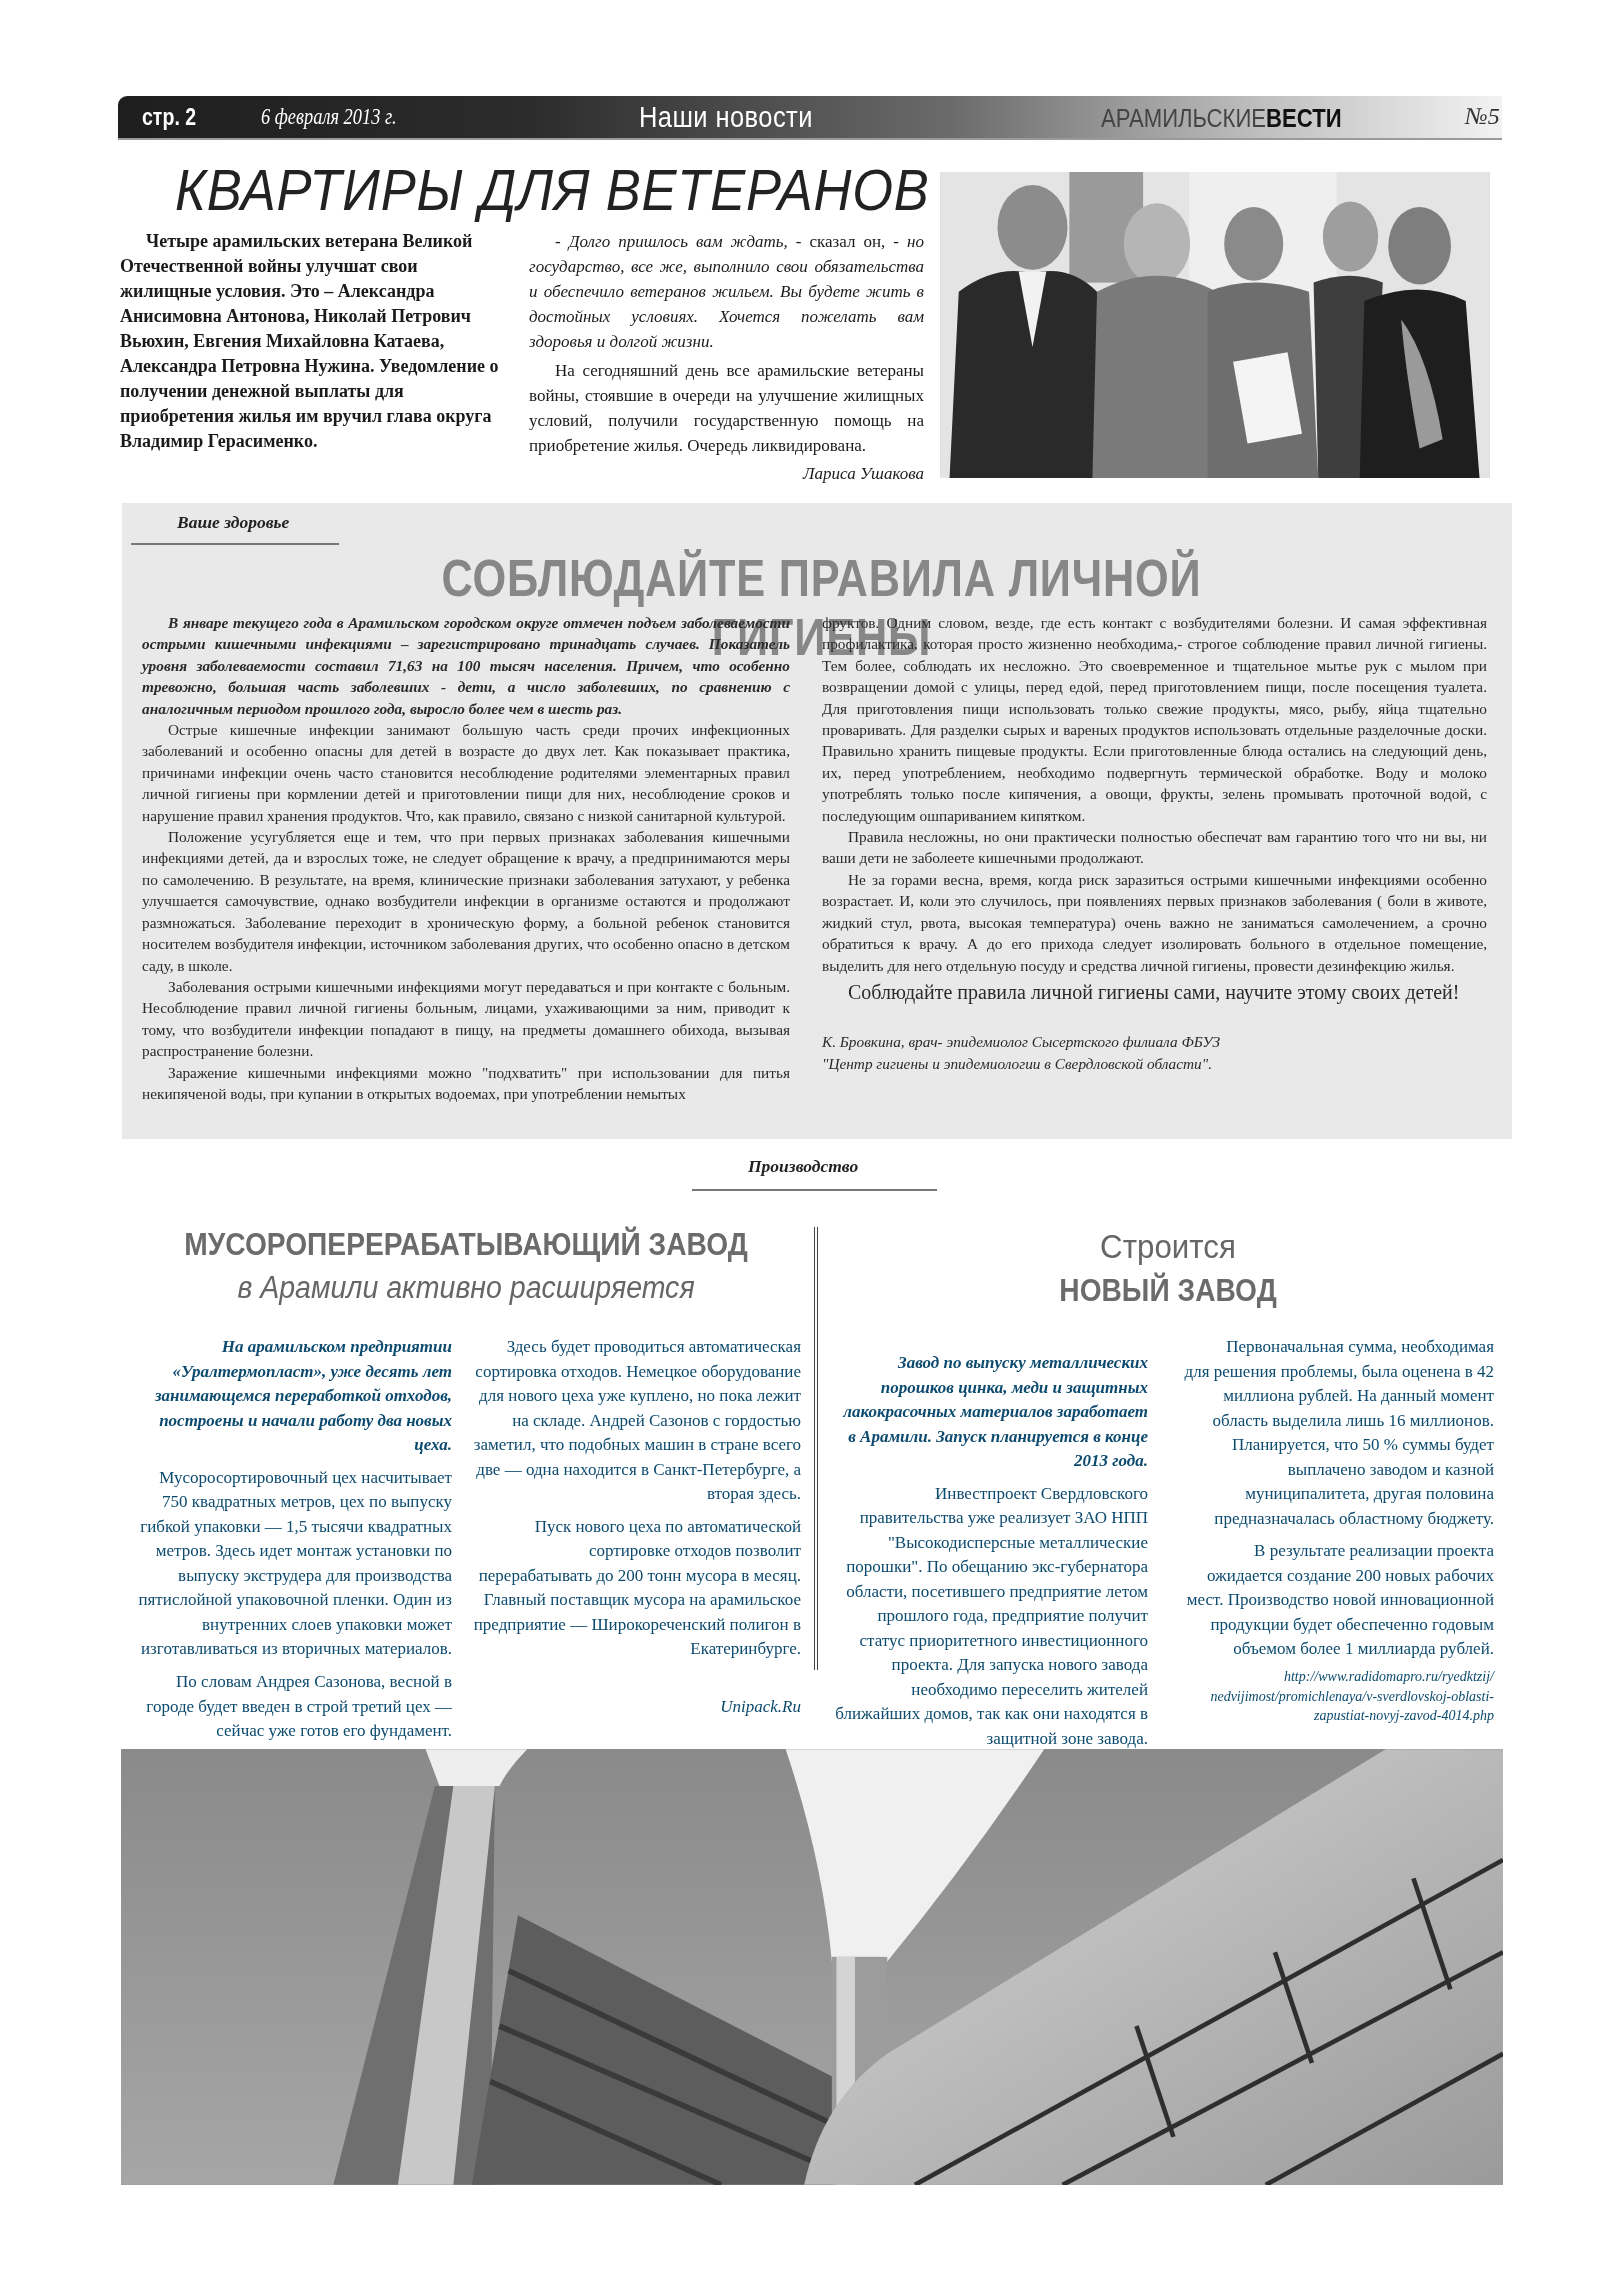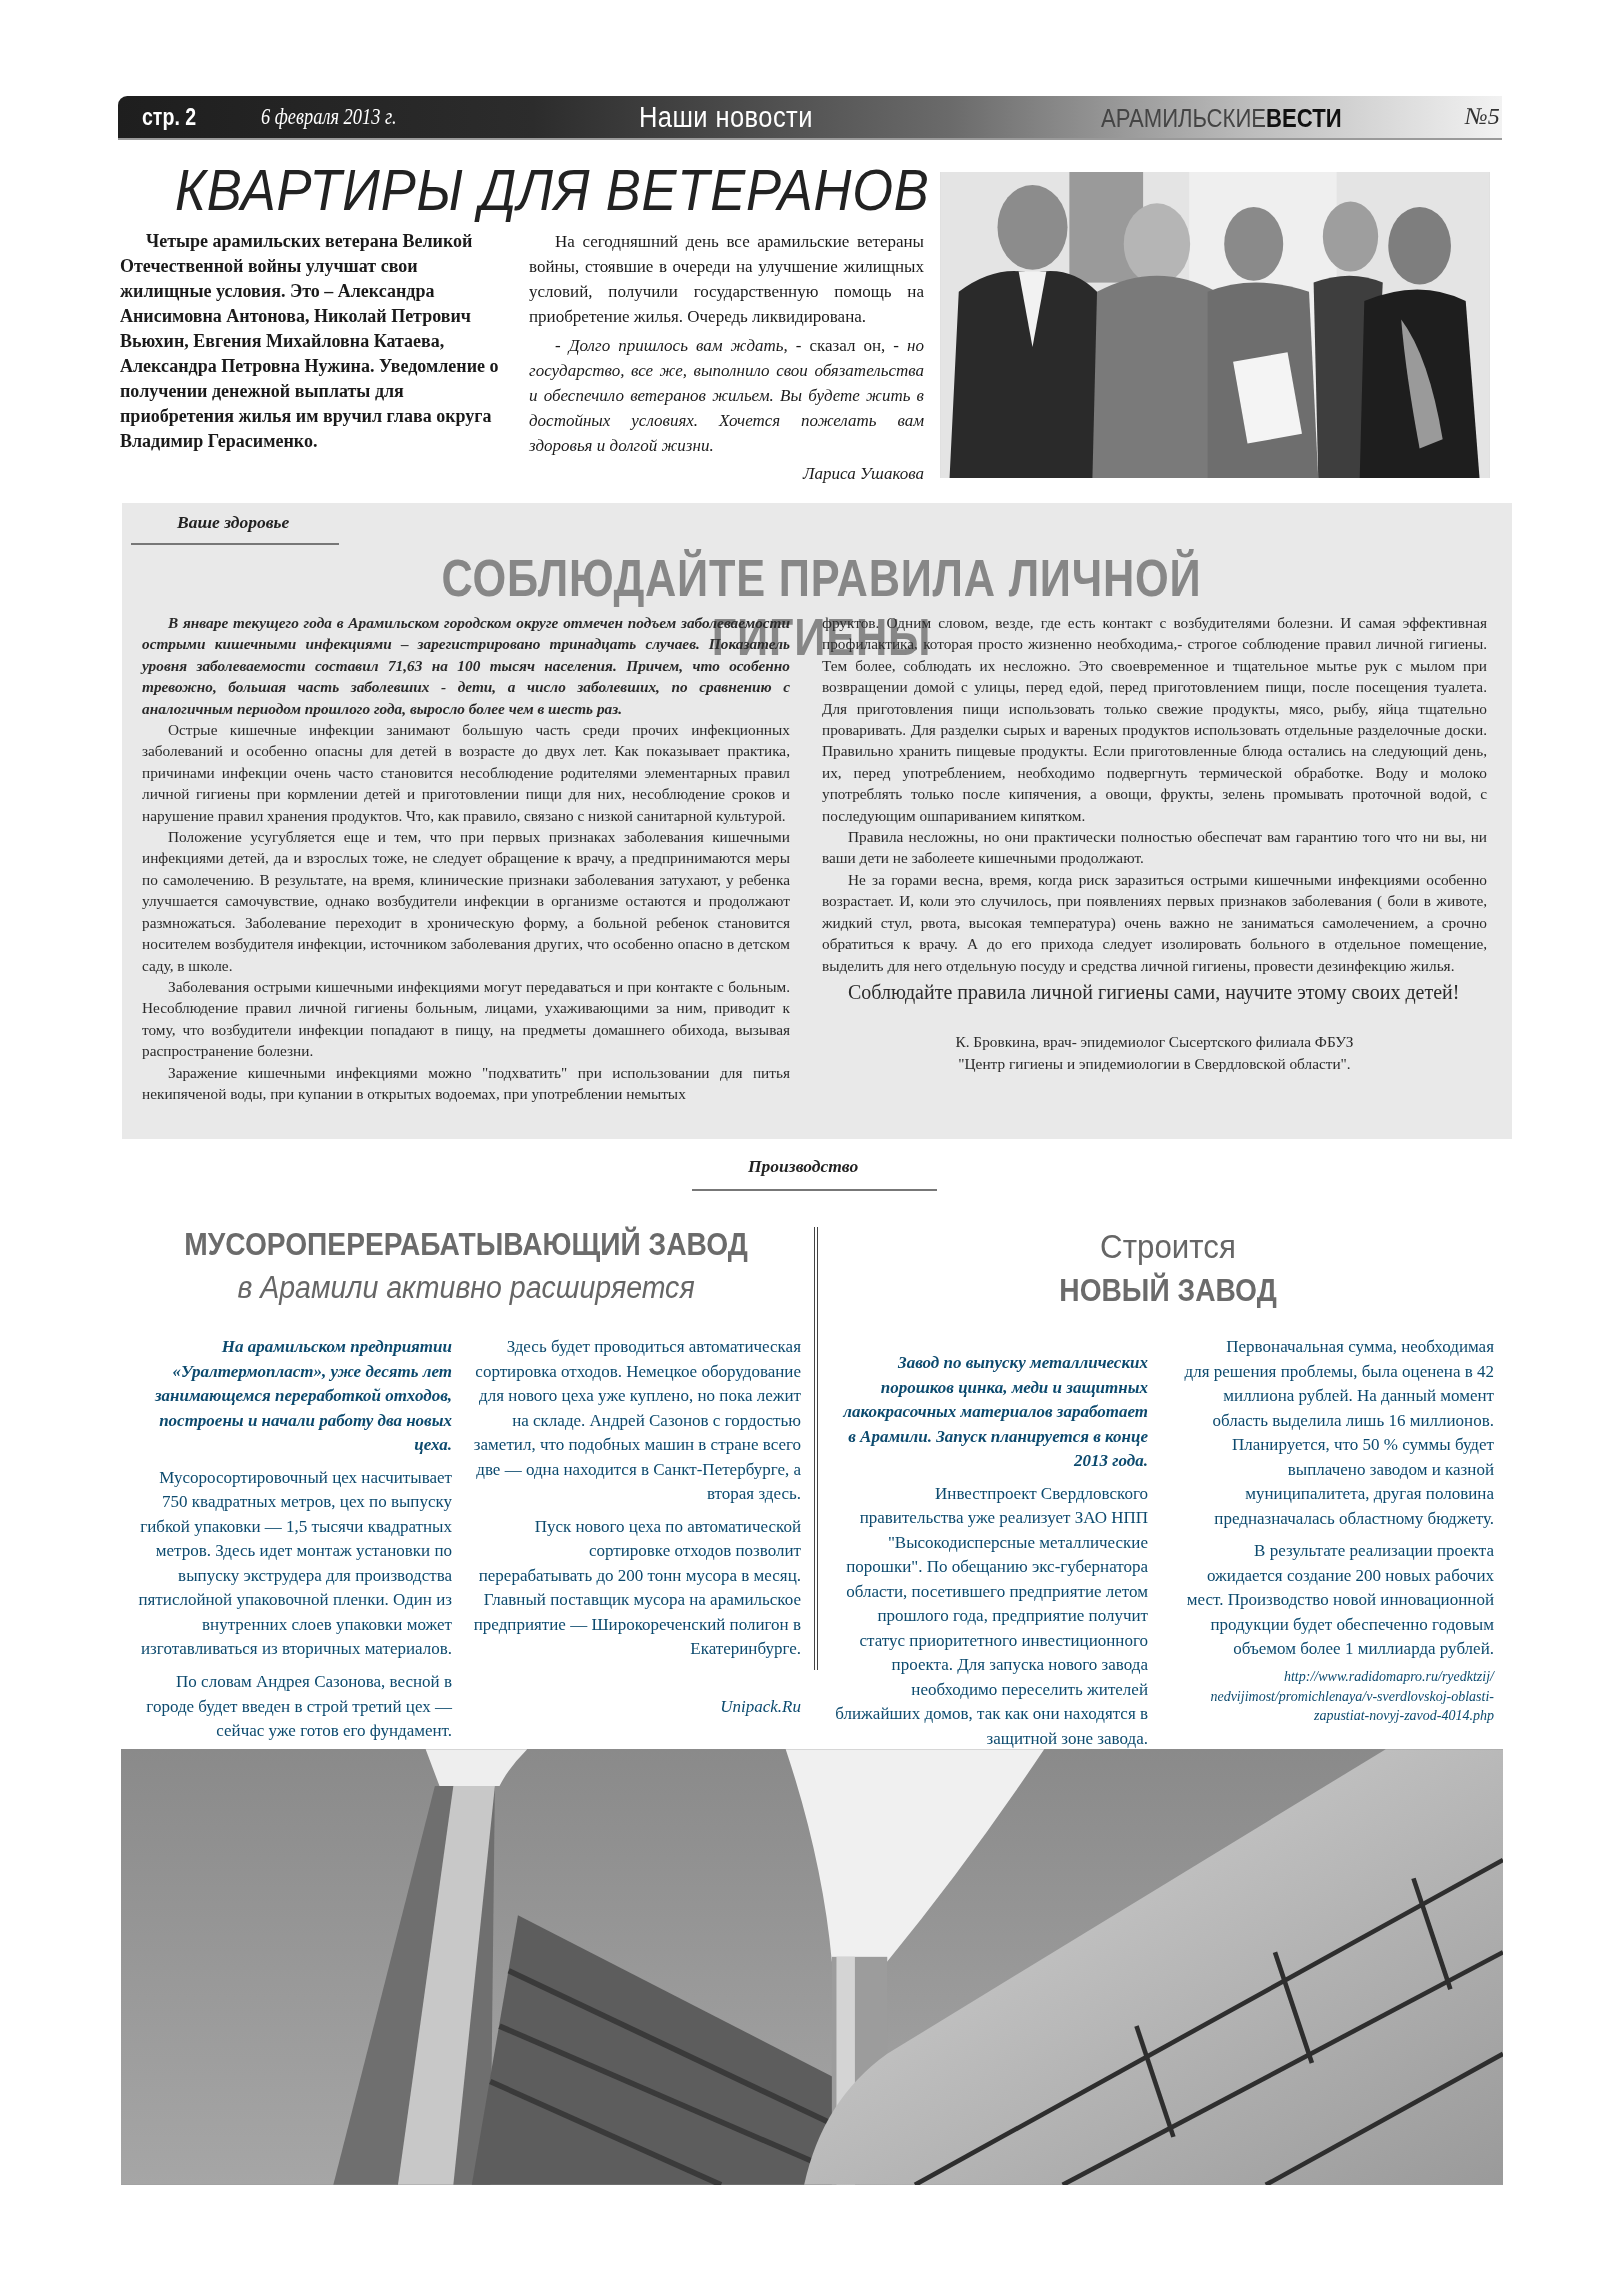--- a/index.html
+++ b/index.html
@@ -29,21 +29,21 @@
 
   
   .health-box { position: absolute; left: 122px; top: 503px; width: 1390px; height: 636px; background: #e9e9e9; }
   .rubric { position: absolute; font-family: "Liberation Serif", serif; font-style: italic; font-weight: bold; font-size: 17.5px; color: #222; }
   .rubric-line { position: absolute; height: 1.8px; background: #777; }
   .health-title { position: absolute; left: 155px; top: 46px; width: 1089px; text-align: center; font-family: "Liberation Sans", sans-serif; font-weight: bold; font-size: 51px; color: #878787; transform: scaleX(0.85); transform-origin: center; letter-spacing: 0.9px; }
   .health-col { position: absolute; top: 109px; font-family: "Liberation Serif", serif; font-size: 15.3px; line-height: 21.4px; text-align: justify; color: #2a2a2a; }
   .health-col p { text-indent: 26px; }
   .health-lead { font-style: italic; font-weight: bold; }
   .health-slogan { font-size: 20px; line-height: 29.5px; text-indent: 26px; margin-top: 1.8px; }
-  .health-sign { text-align: center; text-indent: 0 !important; margin-top: 24px; }
+  .health-sign { text-align: left; font-style: italic; text-indent: 0 !important; margin-top: 24px; }
 
   
   .prod-divider { position: absolute; left: 814px; top: 1227px; width: 3.7px; height: 443px; border-left: 0.9px solid #444; border-right: 0.9px solid #444; }
   .h-big { position: absolute; text-align: center; font-family: "Liberation Sans", sans-serif; color: #6b6b6b; }
   .h-bold { font-weight: bold; font-size: 32px; transform: scaleX(0.88); transform-origin: center; }
   .h-light { font-size: 31px; font-weight: normal; font-style: italic; color: #666; transform: scaleX(0.92); }
 
   .col { position: absolute; font-family: "Liberation Serif", serif; font-size: 17px; line-height: 24.5px; text-align: justify; color: #0c4a6e; }
   .col p { text-indent: 24px; text-align: right; }
   .col p + p { margin-top: 8.3px; }
@@ -60,22 +60,22 @@
   <span class="hb-page">стр. 2</span>
   <span class="hb-date">6 февраля 2013 г.</span>
   <span class="hb-section">Наши новости</span>
   <span class="hb-paper"><span>АРАМИЛЬСКИЕ</span><b>ВЕСТИ</b></span>
   <span class="hb-issue">№5</span>
 </div>
 
 <h1 class="a1-title">КВАРТИРЫ ДЛЯ ВЕТЕРАНОВ</h1>
 <div class="a1-lead">Четыре арамильских ветерана Великой Отечественной войны улучшат свои жилищные условия. Это – Александра Анисимовна Антонова, Николай Петрович Вьюхин, Евгения Михайловна Катаева, Александра Петровна Нужина. Уведомление о получении денежной выплаты для приобретения жилья им вручил глава округа Владимир Герасименко.</div>
 <div class="a1-col2">
+  <p><i>- Долго пришлось вам ждать,</i><span> - сказал он, - </span><i>но государство, все же, выполнило свои обязательства и обеспечило ветеранов жильем. Вы будете жить в достойных условиях. Хочется пожелать вам здоровья и долгой жизни.</i></p>
   <p>На сегодняшний день все арамильские ветераны войны, стоявшие в очереди на улучшение жилищных условий, получили государственную помощь на приобретение жилья. Очередь ликвидирована.</p>
-  <p><i>- Долго пришлось вам ждать,</i><span> - сказал он, - </span><i>но государство, все же, выполнило свои обязательства и обеспечило ветеранов жильем. Вы будете жить в достойных условиях. Хочется пожелать вам здоровья и долгой жизни.</i></p>
   <p class="a1-author">Лариса Ушакова</p>
 </div>
 <div class="a1-photo">
   <svg width="550" height="306" viewBox="0 0 596 332">
     <rect width="596" height="332" fill="#e4e4e4"></rect>
     <rect x="140" y="0" width="80" height="120" fill="#9a9a9a"></rect>
     <rect x="270" y="0" width="160" height="332" fill="#efefef"></rect>
 
     <ellipse cx="100" cy="60" rx="38" ry="46" fill="#8c8c8c"></ellipse>
     <path d="M20 130 Q60 100 100 110 Q140 100 170 130 L175 332 L10 332 Z" fill="#2a2a2a"></path>

